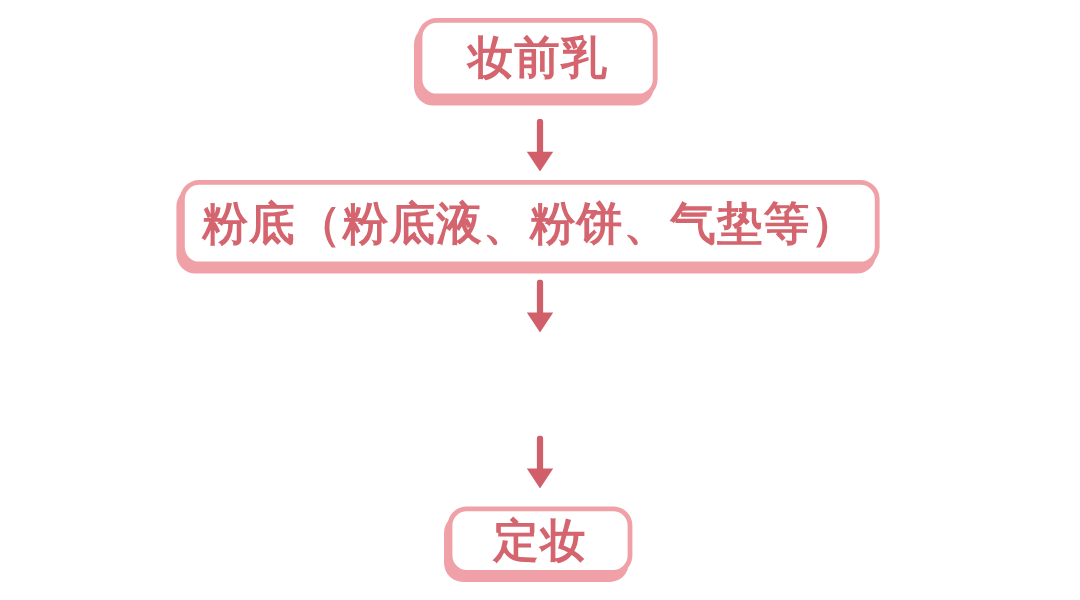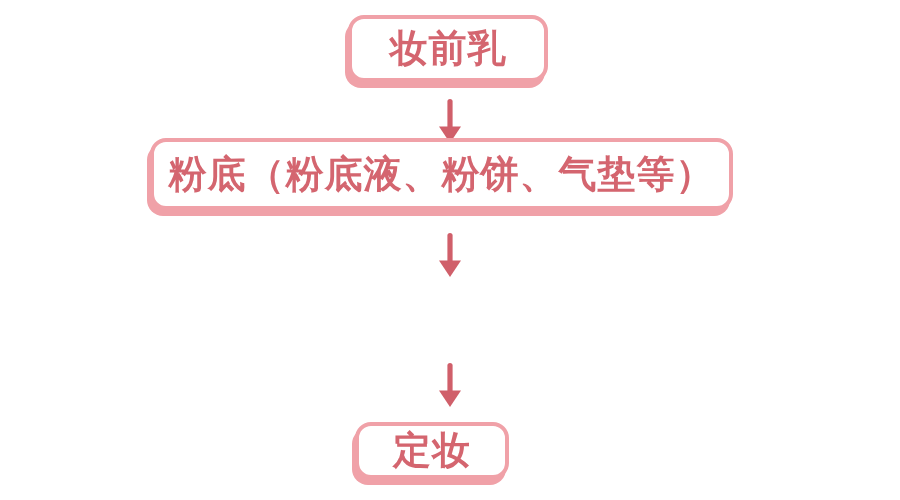--- a/index.html
+++ b/index.html
@@ -28,23 +28,23 @@
     border: 4px solid var(--box-border);
     border-radius: 16px;
     box-shadow: -3px 6px 0 var(--box-border);
     color: var(--text);
     font-size: 38px;
     font-weight: bold;
     letter-spacing: 1px;
     white-space: nowrap;
   }
   #node-0 { left: 348px; top: 15px;  width: 200px; height: 67px; }
-  #node-1 { left: 150px; top: 138px; width: 583px; height: 72px; text-align: right; }
+  #node-1 { left: 150px; top: 150px; width: 583px; height: 72px; text-align: right; }
   #node-2 { left: 203px; top: 283px; width: 467px; height: 64px; }
-  #node-3 { left: 355px; top: 422px; width: 154px; height: 57px; text-align: center; }
+  #node-3 { left: 373px; top: 422px; width: 154px; height: 57px; text-align: center; }
   .flow-arrow {
     position: absolute;
     left: 435px;
     width: 30px;
     height: 44px;
   }
   #arrow-0 { top: 99px; }
   #arrow-1 { top: 233px; }
   #arrow-2 { top: 363px; }
   .flow-arrow svg { display: block; width: 100%; height: 100%; }

